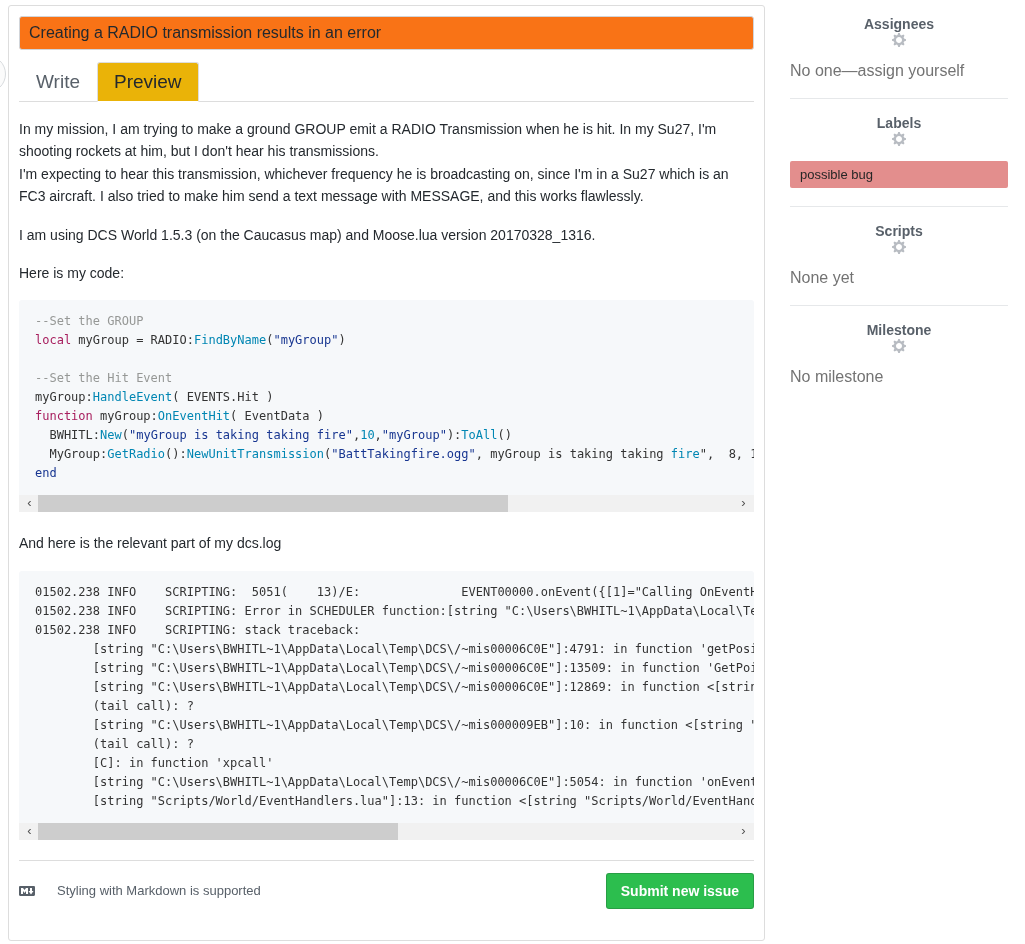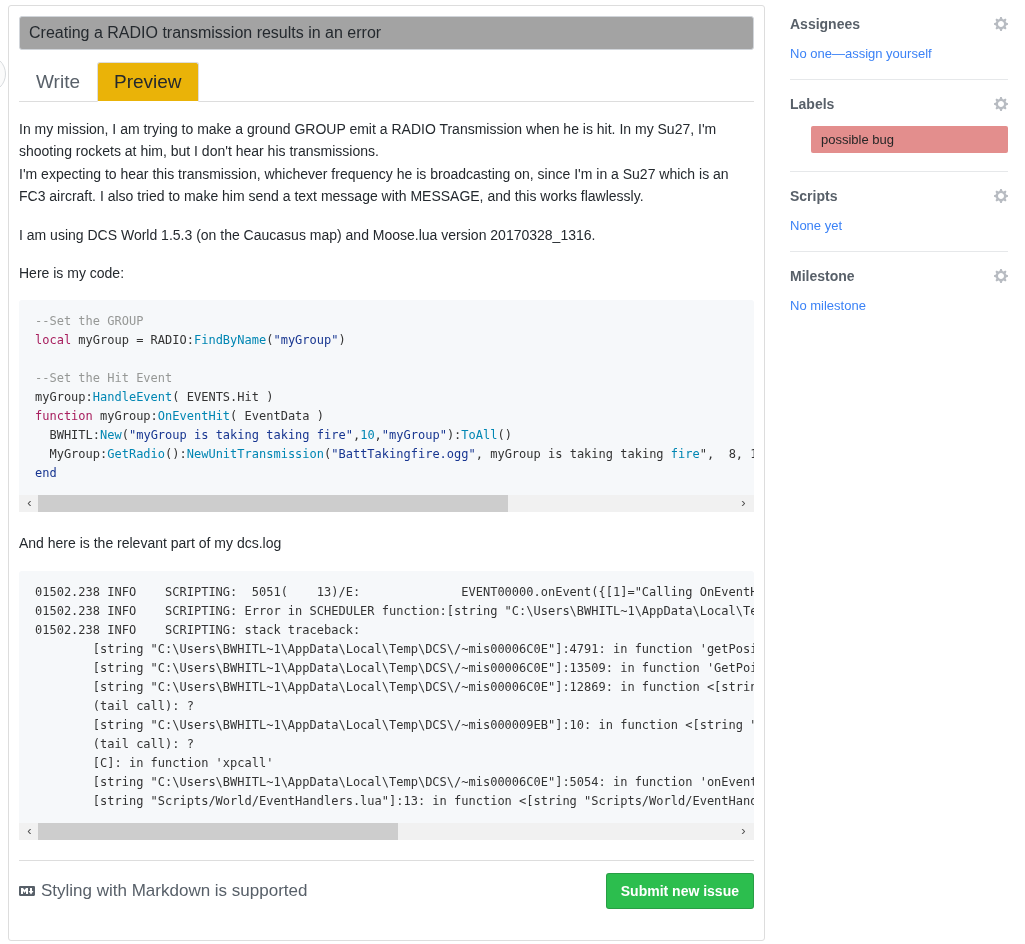--- a/index.html
+++ b/index.html
@@ -2,21 +2,21 @@
 <html style="--label_bg: #e38e8d; --submit_green: #2cbe4e; --code_comment: #969896; --code_keyword: #a71d5d; --code_function: #0086b3; --code_string: #183691;"><head>
 <meta charset="utf-8">
 <style>
   * { margin:0; padding:0; box-sizing:border-box; }
   html,body { width:1025px; height:944px; background:#fff; font-family:"Liberation Sans",sans-serif; color:#24292e; overflow:hidden; position:relative; }
 
   .avatar-sliver { position:absolute; left:-32px; top:55px; width:38px; height:38px; border-radius:50%; background:#fbfbfb; border:1px solid #d8dbde; z-index:0; }
 
   .main-card { position:absolute; left:8px; top:5px; width:757px; height:936px; background:#fff; border:1px solid #ddd; border-radius:3px; padding:10px; z-index:1; }
 
-  .title-input { width:100%; height:34px; padding:6px 9px; font-size:16px; font-family:"Liberation Sans",sans-serif; color:#24292e; background:#a3a3a3; border:1px solid #d1d5da; border-radius:3px; outline:none; }
+  .title-input { width:100%; height:34px; padding:6px 9px; font-size:16px; font-family:"Liberation Sans",sans-serif; color:#24292e; background:#f97316; border:1px solid #d1d5da; border-radius:3px; outline:none; }
 
   .tab-nav { display:flex; margin-top:12px; border-bottom:1px solid #ddd; }
   .tab { padding:8px 16px; font-size:19px; color:#586069; margin-bottom:-1px; border:1px solid transparent; cursor:pointer; }
   .tab.active { color:#24292e; background:#eab308; border-color:#ddd; border-bottom-color:#fff; border-radius:3px 3px 0 0; }
 
   .preview-body { padding-top:16px; font-size:14px; line-height:1.6; color:#24292e; }
   .preview-body p { margin:0 0 16px 0; }
   .preview-body p span { display:block; }
 
   pre.code-block { background:#f6f8fa; border-radius:3px 3px 0 0; padding:12px 16px; margin:0; font-family:"DejaVu Sans Mono","Liberation Mono",monospace; font-size:12px; line-height:19px; white-space:pre; overflow:hidden; color:#333; }
@@ -28,31 +28,31 @@
 
   .hscrollbar { position:relative; height:17px; background:#f1f1f1; margin-bottom:20px; }
   .hscrollbar .arrow { position:absolute; top:0; width:17px; height:17px; line-height:16px; text-align:center; color:#505050; font-size:13px; cursor:default; user-select:none; }
   .hscrollbar .arrow.left { left:2px; }
   .hscrollbar .arrow.right { right:2px; }
   .hscrollbar .thumb { position:absolute; top:0; height:17px; background:#cdcdcd; left:19px; }
   .thumb1 { width:64%; }
   .thumb2 { width:49%; }
 
   .card-footer { border-top:1px solid #ddd; margin-top:14px; padding-top:12px; display:flex; align-items:center; justify-content:space-between; }
-  .md-note { display:flex; align-items:center; gap:6px; color:#586069; font-size:17px; cursor:pointer; }
+  .md-note { display:flex; align-items:center; gap:22px; color:#586069; font-size:13px; cursor:pointer; }
   .md-note svg { fill:#586069; }
   .submit-btn { background:var(--submit_green); color:#fff; font-weight:bold; font-size:14px; font-family:"Liberation Sans",sans-serif; padding:9px 14px; border:1px solid rgba(27,31,35,0.2); border-radius:3px; cursor:pointer; }
 
   .sidebar { position:absolute; left:790px; top:16px; width:218px; z-index:1; }
   .sb-section { padding-bottom:18px; margin-bottom:16px; }
   .sb-section.divided { border-bottom:1px solid #e6e8ea; }
-  .sb-header { display:flex; align-items:center; justify-content:space-between; font-size:14px; font-weight:bold; color:#586069; margin-bottom:14px; }
+  .sb-header { display:flex; align-items:center; justify-content:space-between; font-size:14px; font-weight:bold; color:#586069; margin-bottom:14px;flex-direction:column; }
   .sb-header svg { fill:#b8bcc2; cursor:pointer; }
-  .sb-body { font-size:13px; color:#3b82f6; }
-  .label-chip { background:var(--label_bg); color:#262626; font-size:13px; padding:6px 10px; border-radius:2px; cursor:pointer;margin-left:21px; }
+  .sb-body { font-size:16px; color:#737373; }
+  .label-chip { background:var(--label_bg); color:#262626; font-size:13px; padding:6px 10px; border-radius:2px; cursor:pointer; }
 </style>
 </head>
 <body>
 
 <div class="avatar-sliver"></div>
 
 <div class="main-card">
 
   <input class="title-input" type="text" value="Creating a RADIO transmission results in an error" style="">
 

